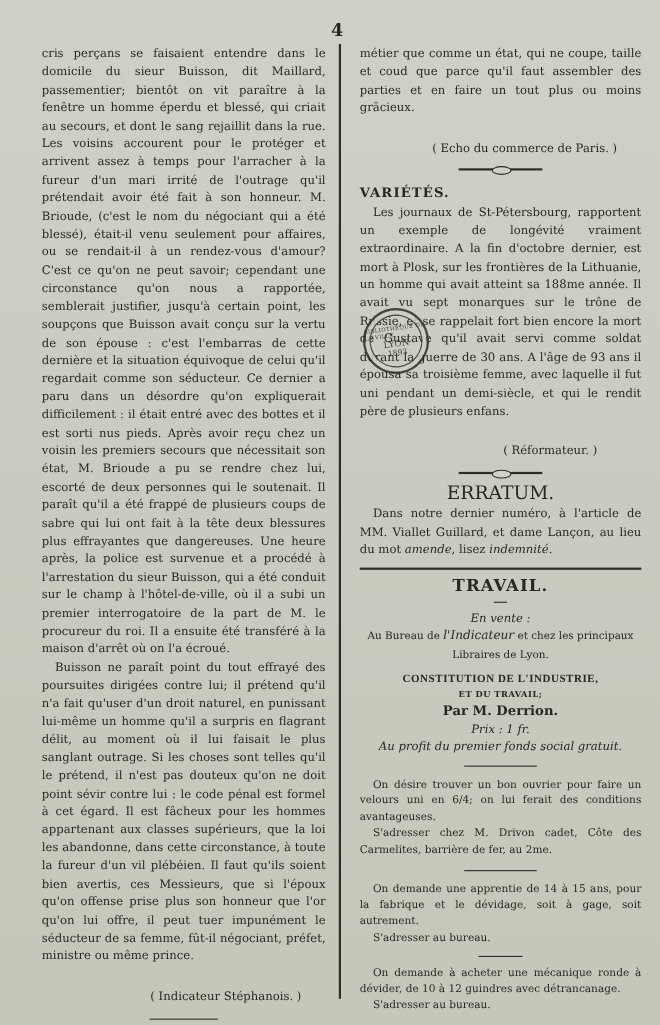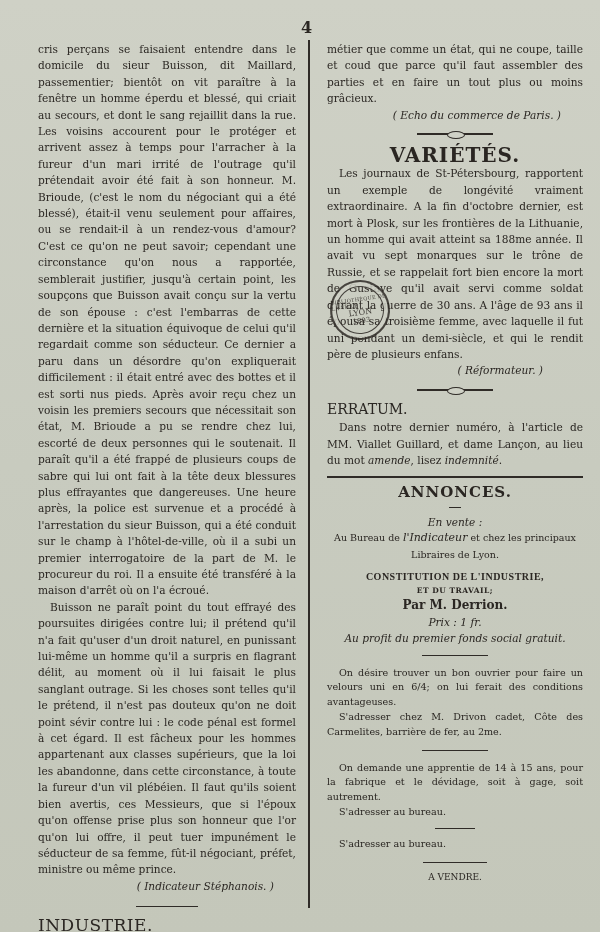--- a/index.html
+++ b/index.html
@@ -7,27 +7,27 @@
     font-family:"DejaVu Serif","Liberation Serif",serif;color:#2a2622;}
   .page{position:absolute;left:0;top:0;width:600px;height:932px;
     background:linear-gradient(180deg,#cfd1c6 0%,#c8cbbf 50%,#c4c7ba 100%);}
   .pagenum{position:absolute;left:301px;top:18px;font-size:16px;font-weight:bold;}
   .divider{position:absolute;left:308px;top:40px;width:2px;height:868px;background:#2f2b27;}
   .col{position:absolute;font-size:10.6px;line-height:16.4px;text-align:justify;}
   .left{left:38px;top:41px;width:258px;}
   .right{left:327px;top:41px;width:256px;}
   p{margin:0;}
   p.ind{text-indent:12px;}
-  .src{text-align:right;font-style:italic;padding-right:22px;}
+  .src{text-align:right;padding-right:22px;margin-top:20px;}
   .rule{height:1px;background:#2f2b27;margin:6px auto;}
   .fancy{width:76px;height:2px;background:#2f2b27;margin:10px auto;position:relative;}
   .fancy:after{content:"";position:absolute;left:30px;top:-2px;width:16px;height:6px;border-radius:50%;border:1px solid #2f2b27;background:#cfd1c6;}
   .h-ind{font-size:17px;letter-spacing:0.5px;margin:10px 0 8px;}
-  .h-var{text-align:center;font-weight:bold;font-size:20px;letter-spacing:1px;margin:12px 0 2px;}
-  .h-err{font-size:14px;margin:8px 0 2px;}
+  .h-var{text-align:left;font-weight:bold;font-size:12px;letter-spacing:1px;margin:12px 0 2px;}
+  .h-err{text-align:center;font-size:17px;margin:8px 0 2px;}
   .h-ann{text-align:center;font-weight:bold;font-size:15px;letter-spacing:1px;margin:6px 0 2px;}
   .thick{height:2px;background:#2f2b27;margin:8px 0 6px;}
   .center{text-align:center;}
   .small{font-size:9.5px;}
   .caps{font-weight:bold;font-size:10px;letter-spacing:0.5px;text-align:center;}
   .gothic{font-weight:bold;font-size:12px;text-align:center;}
   .ad{font-size:9.6px;line-height:14.8px;}
   .stamp{position:absolute;left:330px;top:280px;width:56px;height:56px;border-radius:50%;
     border:2px solid #2f2b27;box-shadow:inset 0 0 0 4px #cfd1c6,inset 0 0 0 5px #2f2b27;
     font-size:7px;display:flex;flex-direction:column;align-items:center;justify-content:center;
@@ -54,21 +54,21 @@
     <p>métier que comme un état, qui ne coupe, taille et coud que parce qu'il faut assembler des parties et en faire un tout plus ou moins grâcieux.</p>
     <p class="src">( Echo du commerce de Paris. )</p>
     <div class="fancy"></div>
     <div class="h-var">VARIÉTÉS.</div>
     <p class="ind">Les journaux de St-Pétersbourg, rapportent un exemple de longévité vraiment extraordinaire. A la fin d'octobre dernier, est mort à Plosk, sur les frontières de la Lithuanie, un homme qui avait atteint sa 188me année. Il avait vu sept monarques sur le trône de Russie, et se rappelait fort bien encore la mort de Gustave qu'il avait servi comme soldat durant la guerre de 30 ans. A l'âge de 93 ans il épousa sa troisième femme, avec laquelle il fut uni pendant un demi-siècle, et qui le rendit père de plusieurs enfans.</p>
     <p class="src" style="padding-right:40px;">( Réformateur. )</p>
     <div class="fancy"></div>
     <div class="h-err">ERRATUM.</div>
     <p class="ind"><span>Dans notre dernier numéro, à l'article de MM. Viallet Guillard, et dame Lançon, au lieu du mot </span><i>amende</i><span>, lisez </span><i>indemnité</i><span>.</span></p>
     <div class="thick"></div>
-    <div class="h-ann">ANNONCES.</div>
+    <div class="h-ann">TRAVAIL.</div>
     <div class="rule" style="width:12px;"></div>
 
     <div>
       <p class="center" style="font-style:italic;margin-top:4px;">En vente :</p>
       <p class="center small"><span>Au Bureau de </span><i style="font-size:11px">l'Indicateur</i><span> et chez les principaux Libraires de Lyon.</span></p>
       <p class="caps" style="margin-top:6px;font-family:Liberation Serif, serif;">CONSTITUTION DE L'INDUSTRIE,</p>
       <p class="caps" style="font-size:7.5px;line-height:12px;">ET DU TRAVAIL;</p>
       <p class="gothic">Par M. Derrion.</p>
       <p class="center" style="font-style:italic;">Prix : 1 fr.</p>
       <p class="center" style="font-style:italic;">Au profit du premier fonds social gratuit.</p>
@@ -79,20 +79,21 @@
       <p class="ind">On désire trouver un bon ouvrier pour faire un velours uni en 6/4; on lui ferait des conditions avantageuses.</p>
       <p class="ind">S'adresser chez M. Drivon cadet, Côte des Carmelites, barrière de fer, au 2me.</p>
     </div>
     <div class="rule" style="width:66px;margin:10px auto;"></div>
     <div class="ad">
       <p class="ind">On demande une apprentie de 14 à 15 ans, pour la fabrique et le dévidage, soit à gage, soit autrement.</p>
       <p class="ind">S'adresser au bureau.</p>
     </div>
     <div class="rule" style="width:40px;margin:8px auto;"></div>
     <div class="ad">
+      <p class="ind">On demande à acheter une mécanique ronde à dévider, de 10 à 12 guindres avec détrancanage.</p>
       <p class="ind">S'adresser au bureau.</p>
     </div>
     <div class="rule" style="width:64px;margin:10px auto 6px;"></div>
     <p class="center" style="font-size:9px;">A VENDRE.</p>
 
   </div>
 
   <div class="stamp">
     <span style="font-size:5px;letter-spacing:0.3px;">BIBLIOTHÈQUE DE LA VILLE</span>
     <span style="font-size:8px;">LYON</span>

